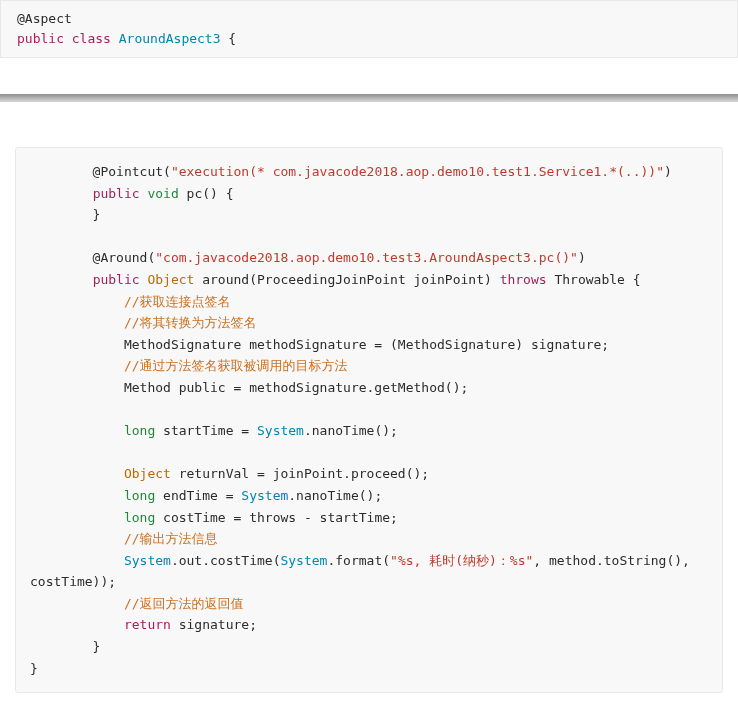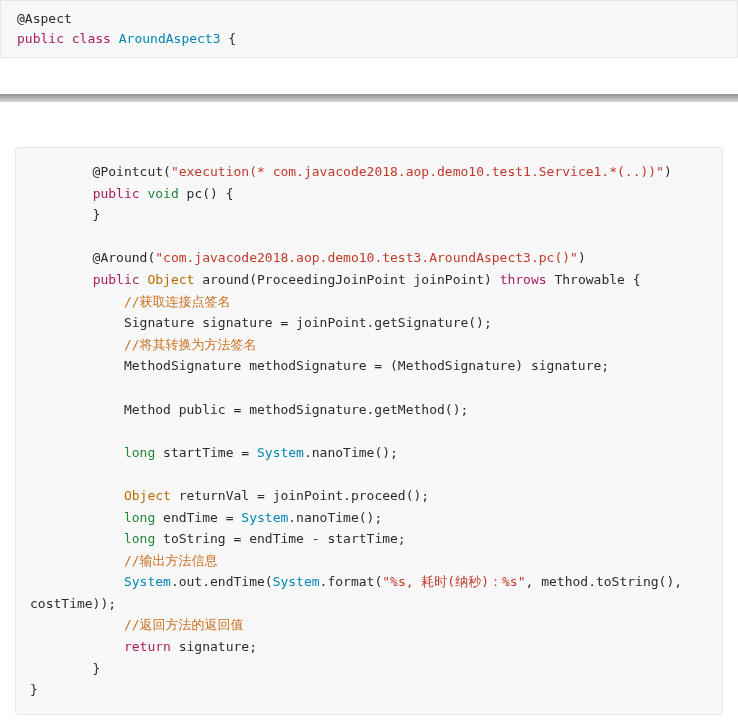--- a/index.html
+++ b/index.html
@@ -64,33 +64,32 @@
   <div class="divider"></div>
 
   <div class="code-block main-block">
       <div class="code-line"><span class="tok-plain">        @Pointcut(</span><span class="tok-string">"execution(* com.javacode2018.aop.demo10.test1.Service1.*(..))"</span><span class="tok-plain">)</span></div>
       <div class="code-line"><span class="tok-plain">        </span><span class="tok-keyword">public</span><span class="tok-plain"> </span><span class="tok-type">void</span><span class="tok-plain"> pc() {</span></div>
       <div class="code-line"><span class="tok-plain">        }</span></div>
       <div class="code-line"><span class="tok-plain"> </span></div>
       <div class="code-line"><span class="tok-plain">        @Around(</span><span class="tok-string">"com.javacode2018.aop.demo10.test3.AroundAspect3.pc()"</span><span class="tok-plain">)</span></div>
       <div class="code-line"><span class="tok-plain">        </span><span class="tok-keyword">public</span><span class="tok-plain"> </span><span class="tok-builtin">Object</span><span class="tok-plain"> around(ProceedingJoinPoint joinPoint) </span><span class="tok-keyword">throws</span><span class="tok-plain"> Throwable {</span></div>
       <div class="code-line"><span class="tok-plain">            </span><span class="tok-comment">//获取连接点签名</span></div>
-      <div class="code-line"><span class="tok-plain">            Signature signature = joinPoint.getSignature();</span></div>
       <div class="code-line"><span class="tok-plain">            </span><span class="tok-comment">//将其转换为方法签名</span></div>
       <div class="code-line"><span class="tok-plain">            MethodSignature methodSignature = (MethodSignature) signature;</span></div>
-      <div class="code-line"><span class="tok-plain">            </span></div>
+      <div class="code-line"><span class="tok-plain">            </span><span class="tok-comment">//通过方法签名获取被调用的目标方法</span></div>
       <div class="code-line"><span class="tok-plain">            Method public = methodSignature.getMethod();</span></div>
       <div class="code-line"><span class="tok-plain"> </span></div>
       <div class="code-line"><span class="tok-plain">            </span><span class="tok-type">long</span><span class="tok-plain"> startTime = </span><span class="tok-class">System</span><span class="tok-plain">.nanoTime();</span></div>
       <div class="code-line"><span class="tok-plain">            </span></div>
       <div class="code-line"><span class="tok-plain">            </span><span class="tok-builtin">Object</span><span class="tok-plain"> returnVal = joinPoint.proceed();</span></div>
       <div class="code-line"><span class="tok-plain">            </span><span class="tok-type">long</span><span class="tok-plain"> endTime = </span><span class="tok-class">System</span><span class="tok-plain">.nanoTime();</span></div>
-      <div class="code-line"><span class="tok-plain">            </span><span class="tok-type">long</span><span class="tok-plain"> toString = endTime - startTime;</span></div>
+      <div class="code-line"><span class="tok-plain">            </span><span class="tok-type">long</span><span class="tok-plain"> costTime = throws - startTime;</span></div>
       <div class="code-line"><span class="tok-plain">            </span><span class="tok-comment">//输出方法信息</span></div>
-      <div class="code-line"><span class="tok-plain">            </span><span class="tok-class">System</span><span class="tok-plain">.out.endTime(</span><span class="tok-class">System</span><span class="tok-plain">.format(</span><span class="tok-string">"%s, 耗时(纳秒)：%s"</span><span class="tok-plain">, method.toString(),</span></div>
+      <div class="code-line"><span class="tok-plain">            </span><span class="tok-class">System</span><span class="tok-plain">.out.costTime(</span><span class="tok-class">System</span><span class="tok-plain">.format(</span><span class="tok-string">"%s, 耗时(纳秒)：%s"</span><span class="tok-plain">, method.toString(),</span></div>
       <div class="code-line"><span class="tok-plain">costTime));</span></div>
       <div class="code-line"><span class="tok-plain">            </span><span class="tok-comment">//返回方法的返回值</span></div>
       <div class="code-line"><span class="tok-plain">            </span><span class="tok-keyword">return</span><span class="tok-plain"> signature;</span></div>
       <div class="code-line"><span class="tok-plain">        }</span></div>
       <div class="code-line"><span class="tok-plain">}</span></div>
     </div>
 
 </div>
 
 </body></html>

